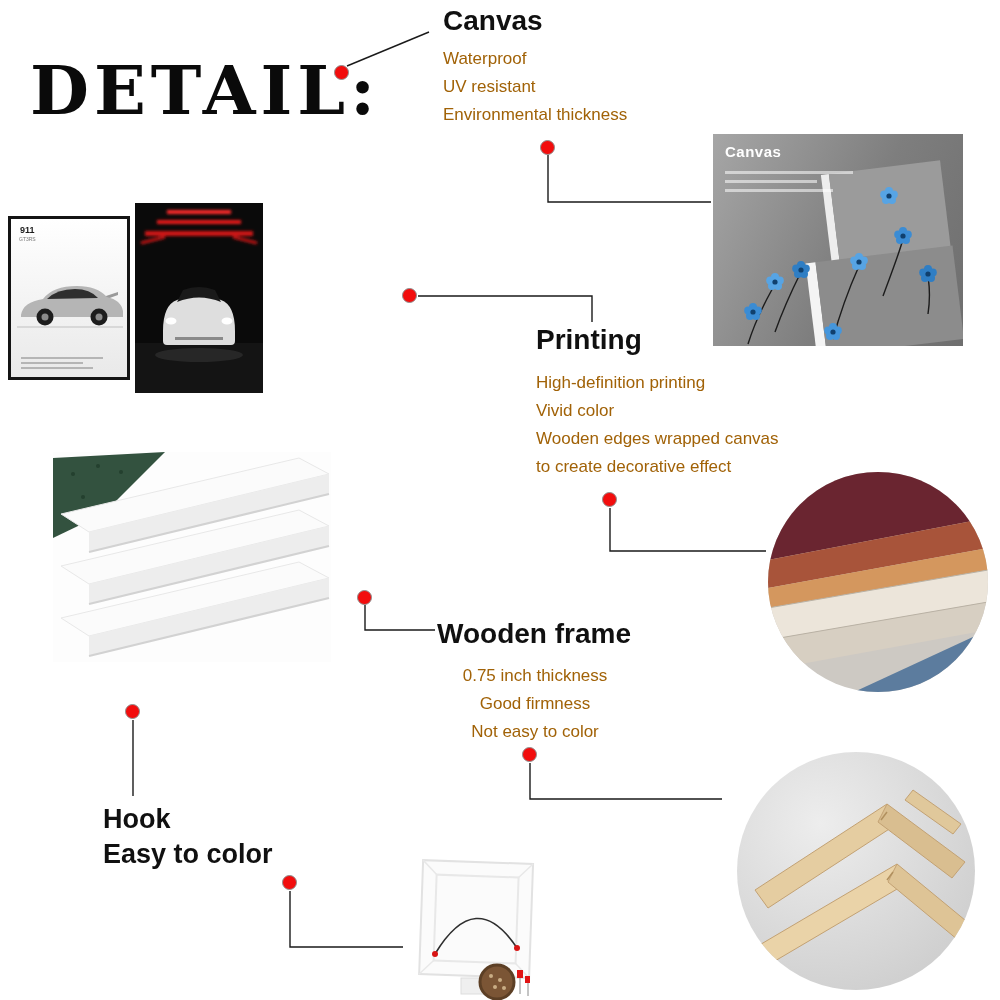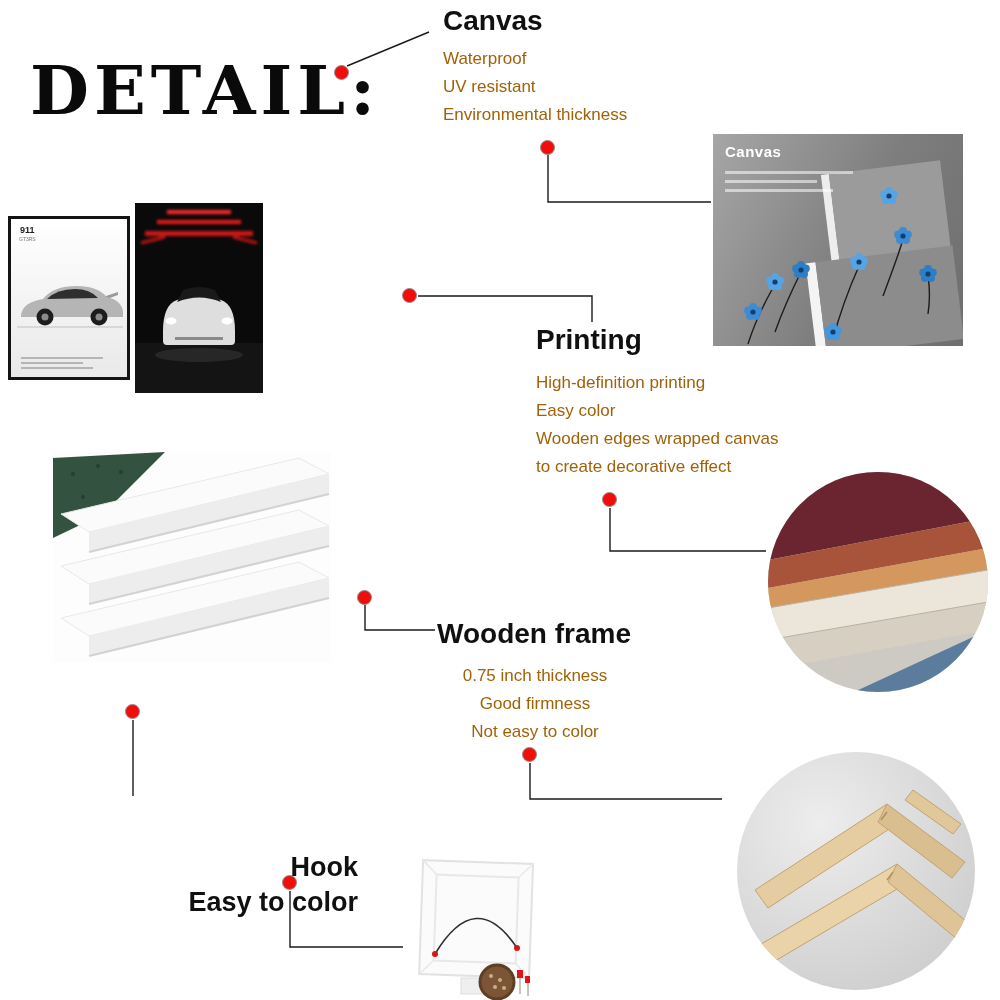--- a/index.html
+++ b/index.html
@@ -17,21 +17,21 @@
 
   .sec-title { font-size:28px; font-weight:700; color:#101010; line-height:32px; }
   .feature   { font-size:17px; color:#a16207; line-height:28px; }
 
   .sec-canvas   { position:absolute; left:443px; top:5px; }
   .sec-canvas .features { margin-top:8px; }
   .sec-printing { position:absolute; left:536px; top:324px; }
   .sec-printing .features { margin-top:13px; line-height:27px; }
   .sec-wood-title { position:absolute; left:437px; top:618px; }
   .sec-wood-features { position:absolute; left:380px; top:656px; width:310px; text-align:center;margin-top:6px; }
-  .sec-hook { position:absolute; left:103px; top:804px; width:255px; text-align:right;margin-top:48px; }
+  .sec-hook { position:absolute; left:103px; top:804px; width:255px; text-align:left; }
   .sec-hook .hook-title { font-size:27px; font-weight:700; color:#101010; }
   .sec-hook .hook-sub   { font-size:27px; font-weight:700; color:#101010; margin-top:4px; }
 
   
   .poster-set { position:absolute; left:8px; top:203px; width:386px; height:190px; }
   .panel { position:absolute; overflow:hidden; }
   .panel-left  { left:0; top:13px; width:122px; height:164px;
                  background:linear-gradient(180deg,#ffffff,#e9e9e9); border:3px solid #141414; }
   .panel-center{ left:127px; top:0; width:128px; height:190px; background:#0a0a0a; }
   .panel-right { left:260px; top:13px; width:122px; height:164px;
@@ -100,21 +100,21 @@
       <div class="feature">Waterproof</div>
       <div class="feature">UV resistant</div>
       <div class="feature">Environmental thickness</div>
     </div>
   </div>
 
   <div class="sec-printing">
     <div class="sec-title">Printing</div>
     <div class="features">
       <div class="feature">High-definition printing</div>
-      <div class="feature">Easy color</div>
+      <div class="feature">Vivid color</div>
       <div class="feature">Wooden edges wrapped canvas</div>
       <div class="feature">to create decorative effect</div>
     </div>
   </div>
 
   <div class="sec-title sec-wood-title">Wooden frame</div>
   <div class="sec-wood-features">
     <div class="feature">0.75 inch thickness</div>
     <div class="feature">Good firmness</div>
     <div class="feature">Not easy to color</div>

